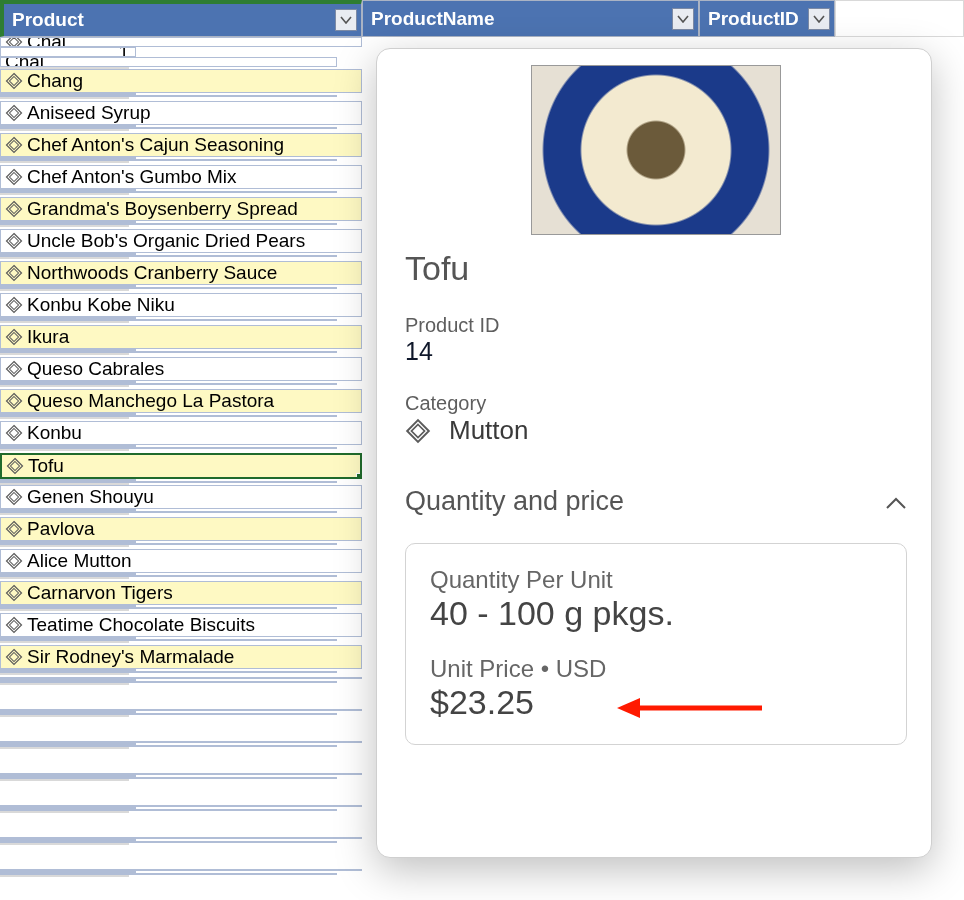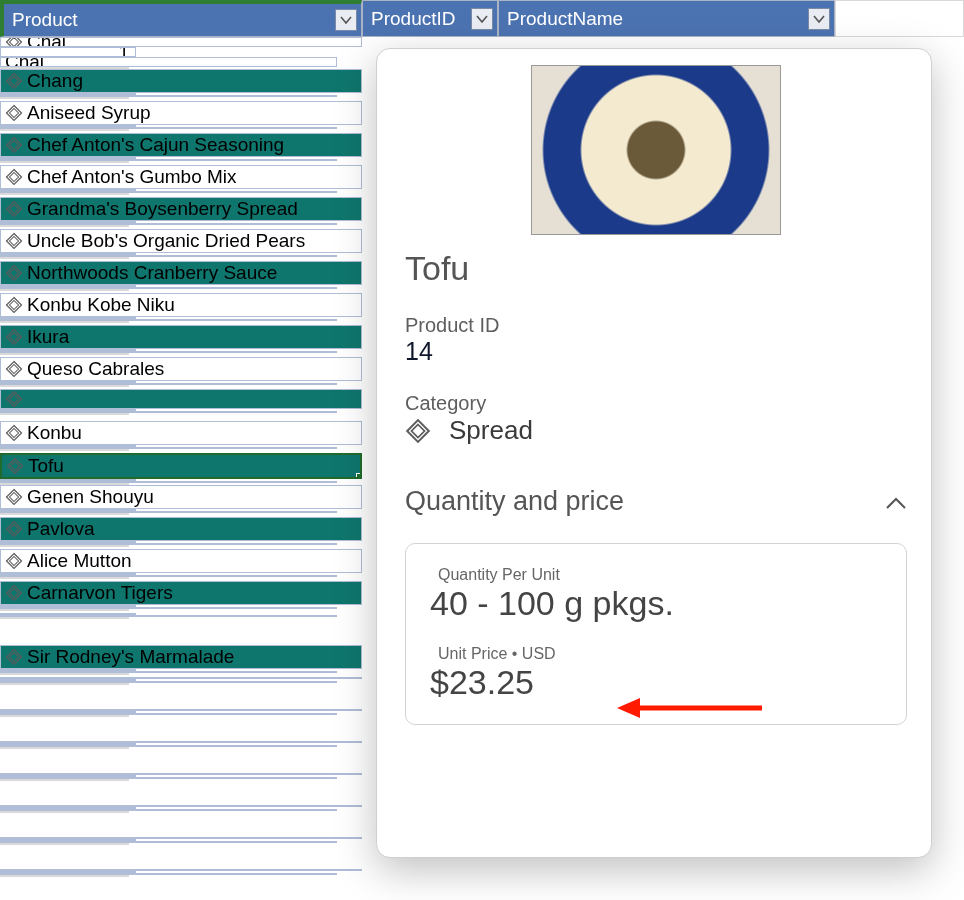--- a/index.html
+++ b/index.html
@@ -18,21 +18,21 @@
     position: absolute;
     top: 0; left: 0; right: 0; bottom: 0;
   }
   .grid-header {
     display: flex;
     height: 37px;
   }
   .hcell {
     background: #4C73B1;
     color: #fff;
-    font-weight: 400;
+    font-weight: 700;
     font-size: 19px;
     border: 1px solid #aab3c4;
     display: flex;
     align-items: center;
     padding: 0 8px;
     position: relative;
   }
   .hcell .filter-btn {
     position: absolute;
     right: 4px;
@@ -60,21 +60,21 @@
   }
   .cell {
     border: 1px solid #b0bdd6;
     display: flex;
     align-items: center;
     padding: 0 6px 0 4px;
     font-size: 19px;
     overflow: hidden;
     white-space: nowrap;
   }
-  .row.alt .cell { background: #0f766e; }
+  .row.alt .cell { background: #fef9c3; }
   .row.sel .cell.product-cell {
     border: 2px solid #206b2c;
     position: relative;
   }
   .sel-handle {
     position: absolute;
     right: -5px;
     bottom: -5px;
     width: 9px;
     height: 9px;
@@ -156,23 +156,22 @@
     font-size: 27px;
     color: #555;
     margin-bottom: 26px;
   }
   .section-box {
     border: 1px solid #d3d3d3;
     border-radius: 10px;
     padding: 22px 24px 22px 24px;
   }
   .box-label {
-    font-size: 16px;
+    font-size: 24px;
     color: #666;
-    margin-left: 8px;
   }
   .box-value {
     font-size: 34px;
     color: #444;
     margin-bottom: 22px;
   }
   .arrow-annot {
     position: absolute;
     left: 612px;
     top: 688px;
@@ -185,36 +184,36 @@
 <div class="sheet">
   <div class="grid-header">
     <div class="hcell col-product">
       <span>Product</span>
       <span class="filter-btn">
         <svg width="12" height="8" viewBox="0 0 12 8">
             <path d="M1 1 L6 7 L11 1" fill="none" stroke="#555" stroke-width="1.6"></path>
           </svg>
       </span>
     </div>
+    <div class="hcell col-pname">
+      <span>ProductName</span>
+      <span class="filter-btn">
+        <svg width="12" height="8" viewBox="0 0 12 8">
+            <path d="M1 1 L6 7 L11 1" fill="none" stroke="#555" stroke-width="1.6"></path>
+          </svg>
+      </span>
+    </div>
     <div class="hcell col-pid">
       <span>ProductID</span>
       <span class="filter-btn">
         <svg width="12" height="8" viewBox="0 0 12 8">
             <path d="M1 1 L6 7 L11 1" fill="none" stroke="#555" stroke-width="1.6"></path>
           </svg>
       </span>
     </div>
-    <div class="hcell col-pname">
-      <span>ProductName</span>
-      <span class="filter-btn">
-        <svg width="12" height="8" viewBox="0 0 12 8">
-            <path d="M1 1 L6 7 L11 1" fill="none" stroke="#555" stroke-width="1.6"></path>
-          </svg>
-      </span>
-    </div>
     <div class="hcell col-blank"></div>
   </div>
 
   <div class="rows" id="rows">
       <div class="row">
         <div class="cell product-cell">
           <svg class="dt-icon" viewBox="0 0 24 24">
             <path d="M12 2 L22 12 L12 22 L2 12 Z" fill="none" stroke="#5b5b5b" stroke-width="1.6"></path>
             <path d="M12 6 L18 12 L12 18 L6 12 Z" fill="none" stroke="#5b5b5b" stroke-width="1.4"></path>
           </svg>
@@ -343,20 +342,21 @@
         <div class="cell pid-cell"></div>
         <div class="cell pname-cell"></div>
         <div class="cell blank-cell"></div>
       </div>
       <div class="row alt">
         <div class="cell product-cell">
           <svg class="dt-icon" viewBox="0 0 24 24">
             <path d="M12 2 L22 12 L12 22 L2 12 Z" fill="none" stroke="#5b5b5b" stroke-width="1.6"></path>
             <path d="M12 6 L18 12 L12 18 L6 12 Z" fill="none" stroke="#5b5b5b" stroke-width="1.4"></path>
           </svg>
+          <span>Queso Manchego La Pastora</span>
         </div>
         <div class="cell pid-cell"></div>
         <div class="cell pname-cell"></div>
         <div class="cell blank-cell"></div>
       </div>
       <div class="row">
         <div class="cell product-cell">
           <svg class="dt-icon" viewBox="0 0 24 24">
             <path d="M12 2 L22 12 L12 22 L2 12 Z" fill="none" stroke="#5b5b5b" stroke-width="1.6"></path>
             <path d="M12 6 L18 12 L12 18 L6 12 Z" fill="none" stroke="#5b5b5b" stroke-width="1.4"></path>
@@ -422,20 +422,27 @@
             <path d="M12 2 L22 12 L12 22 L2 12 Z" fill="none" stroke="#5b5b5b" stroke-width="1.6"></path>
             <path d="M12 6 L18 12 L12 18 L6 12 Z" fill="none" stroke="#5b5b5b" stroke-width="1.4"></path>
           </svg>
           <span>Carnarvon Tigers</span>
         </div>
         <div class="cell pid-cell"></div>
         <div class="cell pname-cell"></div>
         <div class="cell blank-cell"></div>
       </div>
       <div class="row">
+        <div class="cell product-cell">
+          <svg class="dt-icon" viewBox="0 0 24 24">
+            <path d="M12 2 L22 12 L12 22 L2 12 Z" fill="none" stroke="#5b5b5b" stroke-width="1.6"></path>
+            <path d="M12 6 L18 12 L12 18 L6 12 Z" fill="none" stroke="#5b5b5b" stroke-width="1.4"></path>
+          </svg>
+          <span>Teatime Chocolate Biscuits</span>
+        </div>
         <div class="cell pid-cell"></div>
         <div class="cell pname-cell"></div>
         <div class="cell blank-cell"></div>
       </div>
       <div class="row alt">
         <div class="cell product-cell">
           <svg class="dt-icon" viewBox="0 0 24 24">
             <path d="M12 2 L22 12 L12 22 L2 12 Z" fill="none" stroke="#5b5b5b" stroke-width="1.6"></path>
             <path d="M12 6 L18 12 L12 18 L6 12 Z" fill="none" stroke="#5b5b5b" stroke-width="1.4"></path>
           </svg>
@@ -496,21 +503,21 @@
 
   <div class="card-label">Product ID</div>
   <div class="card-value">14</div>
 
   <div class="card-label">Category</div>
   <div class="cat-row">
     <svg class="dt-icon" viewBox="0 0 24 24">
       <path d="M12 2 L22 12 L12 22 L2 12 Z" fill="none" stroke="#5b5b5b" stroke-width="1.8"></path>
       <path d="M12 6 L18 12 L12 18 L6 12 Z" fill="none" stroke="#5b5b5b" stroke-width="1.6"></path>
     </svg>
-    <span>Spread</span>
+    <span>Mutton</span>
   </div>
 
   <div class="section-head">
     <span>Quantity and price</span>
     <span>
       <svg width="22" height="14" viewBox="0 0 22 14">
           <path d="M2 12 L11 3 L20 12" fill="none" stroke="#555" stroke-width="2"></path>
         </svg>
     </span>
   </div>

